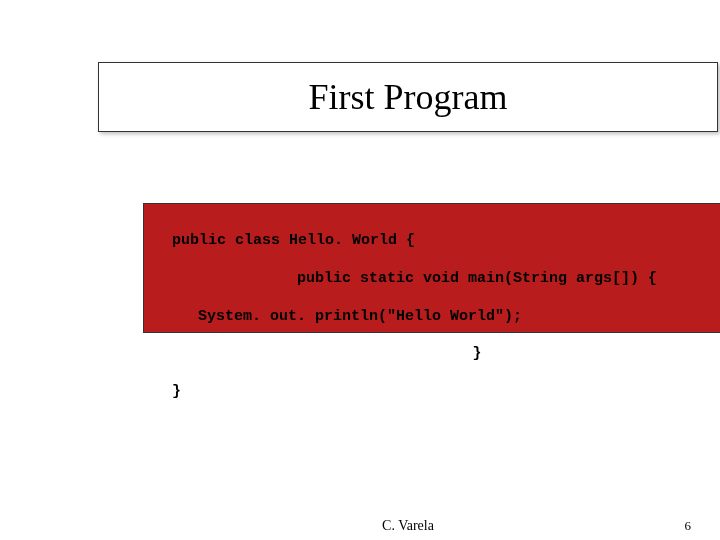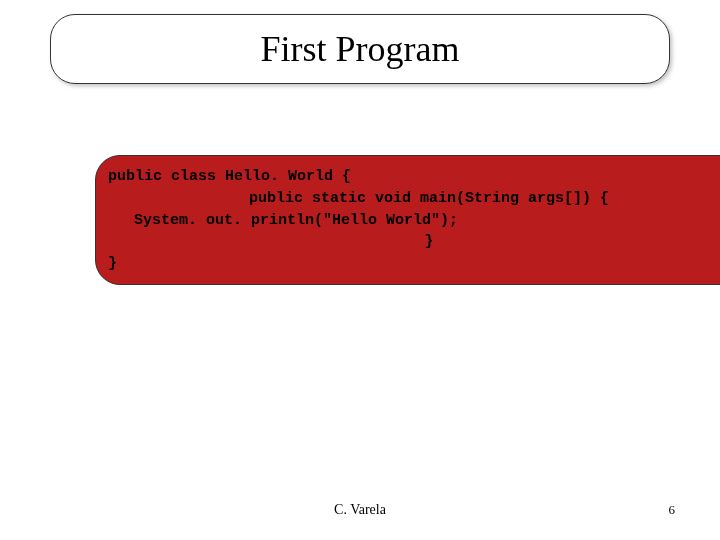--- a/index.html
+++ b/index.html
@@ -1,19 +1,18 @@
 <!DOCTYPE html>
 <html><head>
   <meta charset="utf-8">
   <style>
     * {
-      margin: 0;
+      margin: 16px;
       padding: 0;
       box-sizing: border-box;
-      border-radius: 25px;
     }
     body {
       width: 720px;
       height: 540px;
       background: #ffffff;
       position: relative;
       font-family: "Times New Roman", Times, serif;
     }
     .title-box {
       position: absolute;

